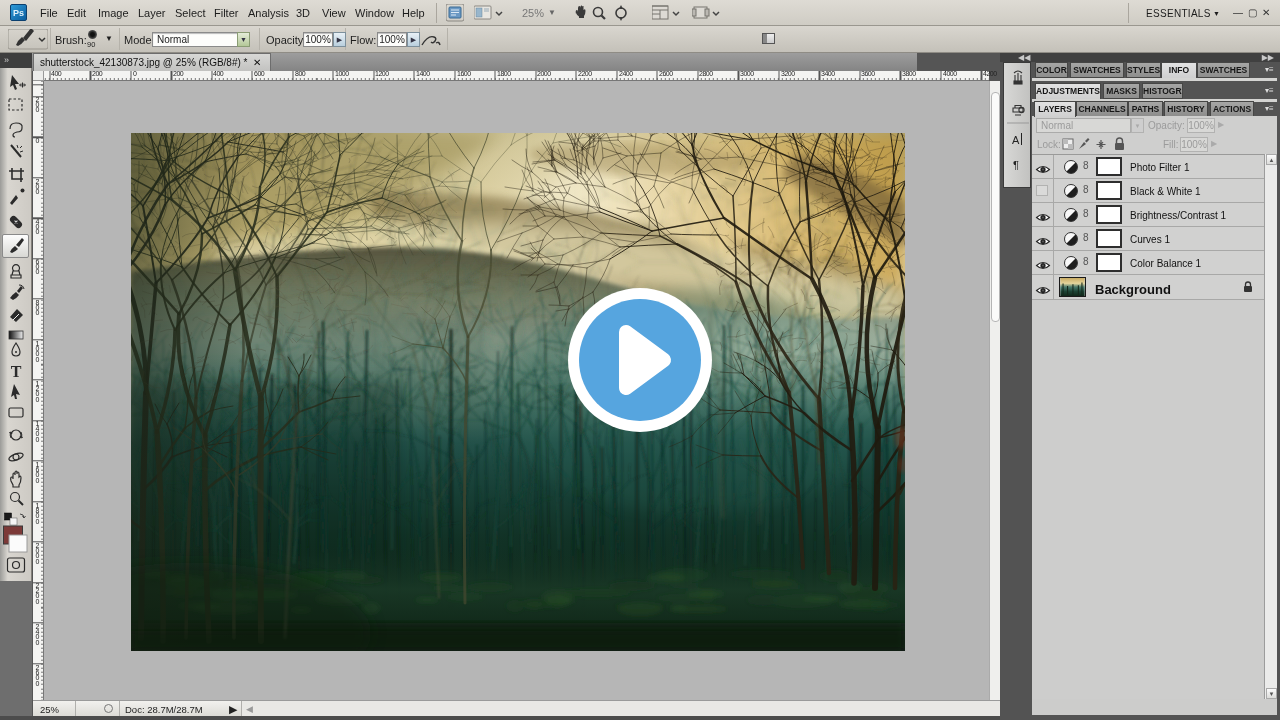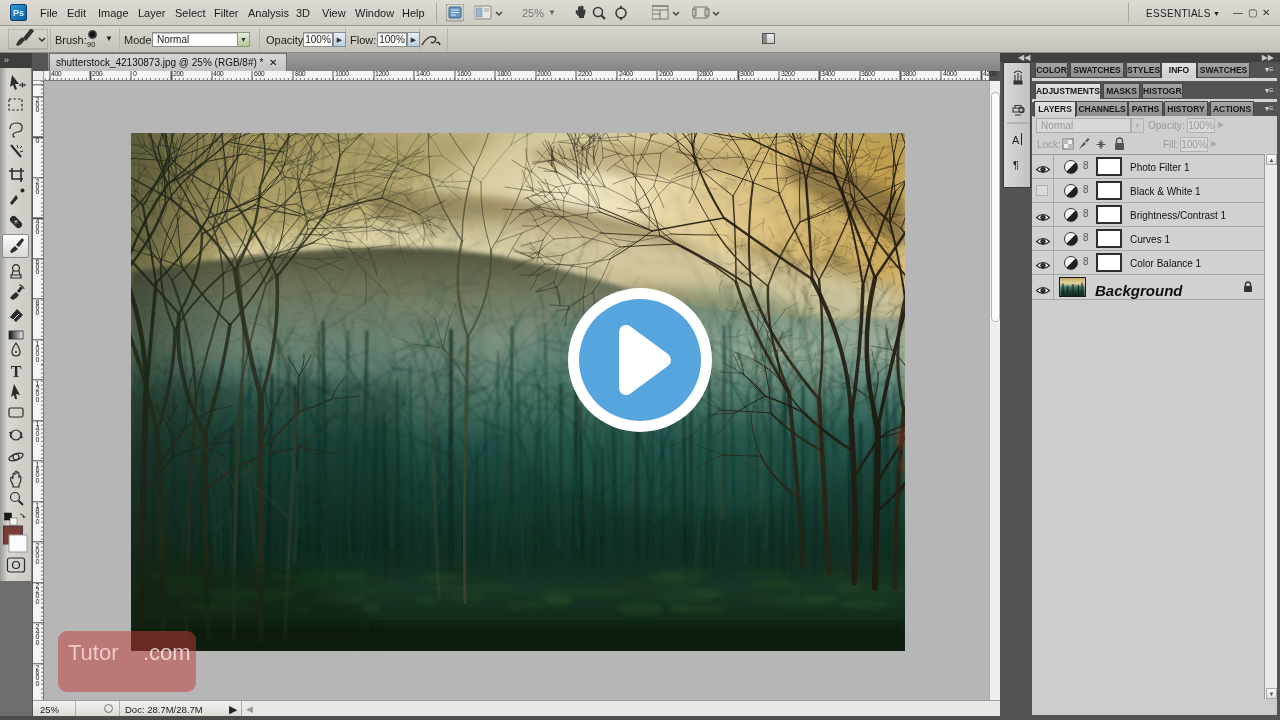--- a/index.html
+++ b/index.html
@@ -13,21 +13,21 @@
 
 #optbar{left:0;top:26px;width:1280px;height:27px;background:linear-gradient(#d9d6cf,#c4c1b9);border-bottom:1px solid #8f8c85;}
 #optbar .lab{position:absolute;top:8px;font-size:11px;color:#1e1e1e;}
 .inbox{position:absolute;top:6px;height:15px;background:#fdfdfb;border:1px solid #8a8a8a;font-size:10px;color:#222;text-align:center;line-height:14px;box-shadow:inset 0 1px 1px #bbb;}
 .arrbtn{position:absolute;top:6px;width:13px;height:15px;background:linear-gradient(#e8f0f6,#b9cfdd);border:1px solid #7d909c;font-size:7px;color:#334;text-align:center;line-height:14px;}
 
 #toolcol{left:0;top:53px;width:32px;height:667px;background:#6e6e6e;}
 #toolhead{position:absolute;left:0;top:0;width:32px;height:15px;background:#3e3e3e;color:#ccc;font-size:9px;line-height:14px;padding-left:4px;}
 #toolbody{position:absolute;left:0;top:15px;width:32px;height:513px;background:linear-gradient(90deg,#9b9b98,#d9d6d0 25%,#cdcac4);border-right:1px solid #83807a;}
 
-#tabbar{left:48px;top:53px;width:968px;height:18px;background:linear-gradient(#9d9d9d,#848484);}
+#tabbar{left:32px;top:53px;width:885px;height:18px;background:linear-gradient(#9d9d9d,#848484);}
 #doctab{position:absolute;left:1px;top:0px;width:238px;height:18px;background:linear-gradient(#d8d8d6,#c2c2c0);border:1px solid #6d6d6d;border-bottom:none;font-size:10px;color:#111;line-height:17px;padding-left:6px;white-space:nowrap;}
 #hruler{left:33px;top:71px;width:956px;height:10px;background:#f4f4f2;border-bottom:1px solid #777;}
 #vruler{left:33px;top:81px;width:11px;height:619px;background:#f4f4f2;border-right:1px solid #777;}
 #rulcorner{left:33px;top:71px;width:11px;height:10px;background:#ececea;border-right:1px solid #999;border-bottom:1px solid #999;}
 #canvas{left:44px;top:81px;width:945px;height:619px;background:#b6b6b6;}
 #vsb{left:989px;top:81px;width:11px;height:619px;background:#efefed;border-left:1px solid #aaa;}
 #vsb .thumb{position:absolute;left:1px;top:11px;width:9px;height:230px;background:#fbfbfa;border:1px solid #b5b5b5;border-radius:4px;}
 #statusbar{left:33px;top:700px;width:967px;height:16px;background:linear-gradient(#f2f1ee,#dcdbd6);border-top:1px solid #9a9a9a;font-size:9.5px;color:#222;}
 #bottomstrip{left:0px;top:716px;width:1280px;height:4px;background:#4c4c4c;}
 
@@ -950,24 +950,20 @@
         <path d="M207 109Q206 105 202 102M274 52Q266 54 259 55M156 198Q162 191 164 186M189 59Q197 59 203 64M173 131Q164 133 157 131M184 103Q188 103 197 101M164 118Q158 118 155 121M295 96Q299 92 300 91M168 189Q168 180 171 178M293 89Q289 92 288 97M260 171Q270 173 278 175M254 147Q249 146 249 142M292 149Q300 151 308 149M260 106Q261 107 261 113M182 181Q175 185 167 187M266 106Q263 104 264 100M169 73Q167 80 168 84M230 110Q229 107 234 99M167 168Q169 159 172 155M177 127Q180 130 177 133M305 80Q307 84 315 82M151 147Q151 151 148 156M197 136Q188 137 181 139M262 93Q258 90 259 86M203 156Q203 151 209 149M161 90Q164 93 168 95M277 69Q277 68 283 61M330 108Q332 109 335 105M258 119Q260 114 266 107M323 41Q319 43 315 46M232 218Q239 218 242 212M142 174Q148 173 155 175M257 165Q257 163 253 156M292 199Q291 190 295 187M213 193Q216 199 222 203M152 107Q146 113 146 117M175 101Q166 104 161 104M216 71Q222 71 228 66M236 186Q240 191 239 197M220 134Q225 134 226 131M217 60Q223 58 227 52M256 76Q262 76 272 73M276 135Q278 130 283 128M278 42Q280 45 276 47M280 91Q273 92 272 93M301 59Q297 54 292 48M287 74Q290 71 294 64M215 145Q209 141 205 141M162 179Q168 180 173 180M209 126Q218 124 225 119M286 183Q281 181 271 180M310 188Q317 183 323 181M321 125Q316 126 315 122M195 180Q196 184 191 191M201 60Q202 55 202 49M232 193Q232 201 234 206M305 208Q313 206 319 203M167 193Q169 195 175 194M307 48Q299 46 294 40M226 185Q222 186 218 189M182 118Q186 125 185 126M283 54Q274 59 270 64M214 183Q209 175 205 171M163 128Q154 131 147 128M141 95Q136 88 133 86M165 156Q172 157 175 161M211 147Q207 149 207 153M208 83Q209 80 214 80M244 103Q247 100 250 99M256 100Q253 95 243 92M303 155Q298 156 294 159M259 165Q255 159 247 155M285 166Q290 160 292 160M192 135Q186 134 175 130M192 97Q190 101 193 105M169 189Q160 187 153 181M219 181Q227 180 239 183M213 195Q219 197 219 198M257 162Q253 163 249 166M152 42Q159 45 167 49M233 80Q228 86 223 90M208 124Q211 126 217 123M142 217Q143 212 139 210M144 190Q139 191 139 195M296 74Q289 76 285 78M257 128Q250 131 245 130M264 110Q259 104 256 101M269 80Q268 80 265 85M158 50Q156 57 155 63M191 57Q187 51 183 47M252 145Q260 145 264 144M290 94Q293 85 294 82M192 55Q191 59 191 63M326 80Q321 77 316 70M153 89Q143 90 137 86M154 164Q151 158 142 153M226 148Q219 151 211 155M323 160Q321 168 321 170M277 90Q284 91 286 93M270 155Q266 158 263 159M272 67Q268 70 265 68M270 168Q272 164 277 165M193 141Q197 137 200 138M231 86Q226 88 218 86M211 162Q219 162 227 163M239 126Q240 126 245 122M183 155Q177 154 176 150M299 82Q303 77 305 70M278 57Q273 51 266 50M304 133Q309 129 319 129M177 159Q183 160 187 160M293 179Q299 180 300 175M287 181Q284 181 276 180M176 122Q182 117 185 117M317 157Q312 153 310 155M246 40Q241 42 235 39M254 159Q257 158 258 154M187 161Q197 157 204 155M180 54Q185 58 190 64M204 134Q207 141 208 147M264 120Q259 120 249 117M207 119Q199 124 193 124M312 192Q308 190 300 190M243 110Q241 105 239 104M140 118Q133 111 132 109M157 60Q153 62 144 62M259 98Q260 105 256 107M208 73Q209 74 216 76M178 170Q172 169 160 173M305 126Q299 132 296 132M322 48Q321 41 317 38M300 135Q294 129 293 127M219 43Q215 46 213 47M256 97Q266 99 271 101M263 91Q260 96 251 97M246 189Q239 188 237 184M223 67Q233 71 238 75M298 144Q290 147 286 147M198 60Q194 58 185 61M269 166Q272 162 276 159" stroke="#5f5a42" stroke-width="0.7" stroke-opacity=".33" fill="none"></path>
         <rect x="0" y="0" width="120" height="518" fill="url(#vig)"></rect>
         <ellipse cx="60" cy="500" rx="180" ry="70" fill="#0c1c10" opacity=".45" filter="url(#b8)"></ellipse>
         <rect x="0" y="498" width="774" height="20" fill="#091a0e" opacity=".5" filter="url(#b4)"></rect>
       </svg>
 <div style="position:absolute;left:524px;top:207px;width:144px;height:144px;border-radius:50%;background:#fff;"></div>
 <div style="position:absolute;left:535px;top:218px;width:122px;height:122px;border-radius:50%;background:#56a5df;"></div>
 <svg style="position:absolute;left:535px;top:218px" width="122" height="122">
         <path d="M47,33 L85,61 L47,89 Z" fill="#fff" stroke="#fff" stroke-width="14" stroke-linejoin="round"></path>
       </svg>
-<div style="position:absolute;left:14px;top:550px;width:138px;height:61px;border-radius:9px;background:rgba(192,58,53,0.5);">
- <div style="position:absolute;left:10px;top:9px;font-size:22px;color:rgba(255,235,232,0.7);">Tutor</div>
- <div style="position:absolute;left:85px;top:9px;font-size:22px;color:rgba(255,243,240,0.75);">.com</div>
-</div>
     </div>
  <div id="vsb" class="abs">
       <div class="thumb"></div>
     </div>
  <div id="statusbar" class="abs">
    <span style="position:absolute;left:7px;top:3px">25%</span>
    <div style="position:absolute;left:42px;top:0;width:1px;height:16px;background:#b0afac"></div>
    <div style="position:absolute;left:71px;top:3px;width:9px;height:9px;border:1.5px solid #777;border-radius:50%"></div>
    <div style="position:absolute;left:86px;top:0;width:1px;height:16px;background:#b0afac"></div>
    <span style="position:absolute;left:92px;top:3px">Doc: 28.7M/28.7M</span>
@@ -1117,21 +1113,21 @@
                   <stop offset="0" stop-color="#c8ab62"></stop>
                   <stop offset=".3" stop-color="#e4d49c"></stop>
                   <stop offset=".5" stop-color="#49796c"></stop>
                   <stop offset=".75" stop-color="#1c4435"></stop>
                   <stop offset="1" stop-color="#10281a"></stop>
                 </linearGradient>
               </defs>
               <rect width="27" height="20" fill="url(#bgt)"></rect>
               <path d="M3,20 V6 M8,20 V9 M14,20 V7 M20,20 V8 M24,20 V5" stroke="#15291d" stroke-width="1.2"></path>
             </svg>
-            <div class="lname" style="left:63px;font-style:italic;font-weight:bold;font-size:15px">Background</div>
+            <div class="lname" style="left:63px;font-weight:bold;font-size:13px">Background</div>
             <svg width="10" height="12" viewBox="0 0 10 12" style="position:absolute;left:211px;top:6px">
               <rect x="1" y="5" width="8" height="6" rx="1" fill="#333"></rect>
               <path d="M2.5,5 V3.5 a2.5,2.5 0 0,1 5,0 V5" fill="none" stroke="#333" stroke-width="1.3"></path>
             </svg>
           </div>
         </div>
 <div style="position:absolute;left:232px;top:38px;width:13px;height:545px;background:#ebebea;border-left:1px solid #9c9c9c">
           <div style="position:absolute;left:1px;top:0px;width:11px;height:11px;background:linear-gradient(#fcfcfc,#dcdcda);border:1px solid #aaa;font-size:6px;color:#555;text-align:center;line-height:10px">▲</div>
           <div style="position:absolute;left:1px;bottom:0px;width:11px;height:11px;background:linear-gradient(#fcfcfc,#dcdcda);border:1px solid #aaa;font-size:6px;color:#555;text-align:center;line-height:10px">▼</div>
         </div>

